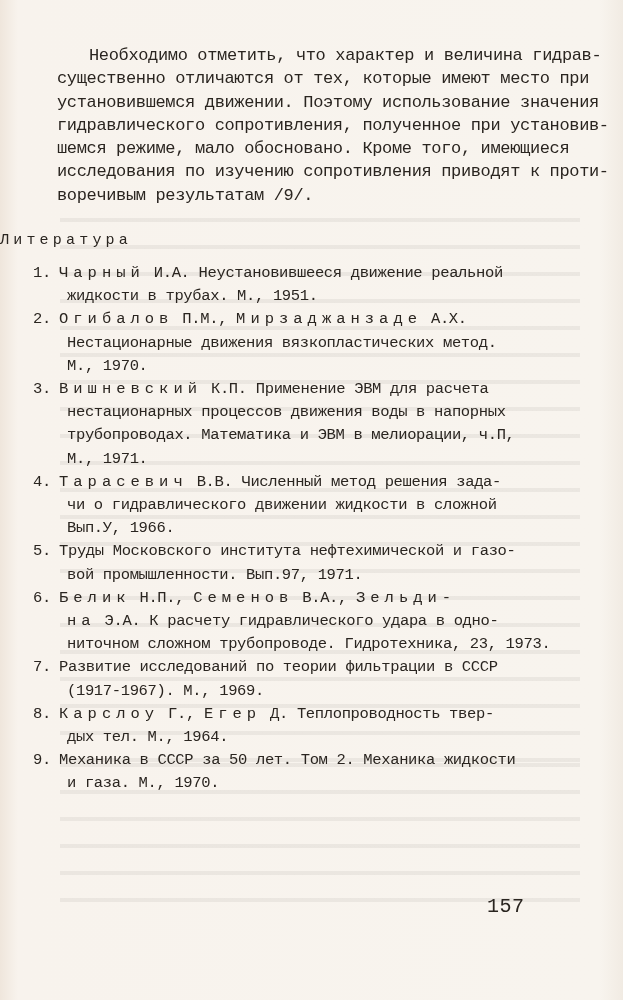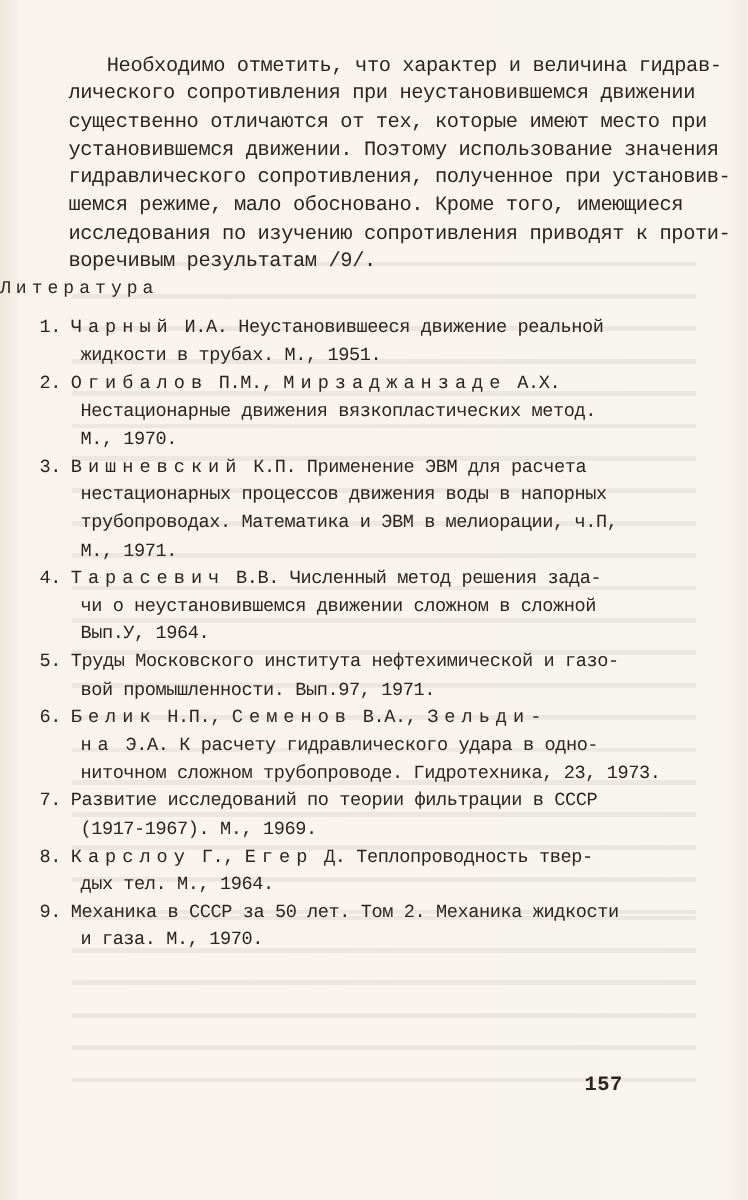--- a/index.html
+++ b/index.html
@@ -36,33 +36,32 @@
       font-size: 15.5px; line-height: 23.2px; letter-spacing: -0.35px;
     }
     .ref { display: flex; }
     .ref .num { width: 26px; flex: none; }
     .ref .lines { flex: 1; }
     .ref .lines div { white-space: nowrap; }
     .ref .lines div.cont { padding-left: 8px; }
     .sp { letter-spacing: 5px; }
     .pageno {
       position: absolute; left: 487px; top: 895px;
-      font-size: 17px; font-weight: bold; letter-spacing: 0.5px;
+      font-size: 20px; font-weight: normal; letter-spacing: 0.5px;
     }
   </style>
 </head>
 <body>
 
 <div class="page">
   <div class="bleed"></div>
   <div class="bleed lower"></div>
 
   <div class="para">
     <p class="indent">Необходимо отметить, что характер и величина гидрав-</p>
-    <p>лического сопротивления при  неустановившемся движении</p>
     <p>существенно отличаются от тех, которые имеют место при</p>
     <p>установившемся движении. Поэтому использование значения</p>
     <p>гидравлического сопротивления, полученное при установив-</p>
     <p>шемся режиме, мало обосновано. Кроме того, имеющиеся</p>
     <p>исследования по изучению сопротивления приводят к проти-</p>
     <p>воречивым результатам /9/.</p>
   </div>
 
   <div class="heading">Литература</div>
 
@@ -88,22 +87,22 @@
         <div><span class="sp">Вишневский</span><span> К.П. Применение ЭВМ для расчета</span></div>
         <div class="cont">нестационарных процессов движения воды в напорных</div>
         <div class="cont">трубопроводах. Математика и ЭВМ в мелиорации, ч.П,</div>
         <div class="cont">М., 1971.</div>
       </div>
     </div>
     <div class="ref">
       <span class="num">4.</span>
       <div class="lines">
         <div><span class="sp">Тарасевич</span><span> В.В. Численный метод решения зада-</span></div>
-        <div class="cont">чи о неустановившемся движении сложном в сложной</div>
-        <div class="cont">Вып.У, 1964.</div>
+        <div class="cont">чи о гидравлического движении жидкости в сложной</div>
+        <div class="cont">Вып.У, 1966.</div>
       </div>
     </div>
     <div class="ref">
       <span class="num">5.</span>
       <div class="lines">
         <div>Труды Московского института нефтехимической и газо-</div>
         <div class="cont">вой промышленности. Вып.97, 1971.</div>
       </div>
     </div>
     <div class="ref">

